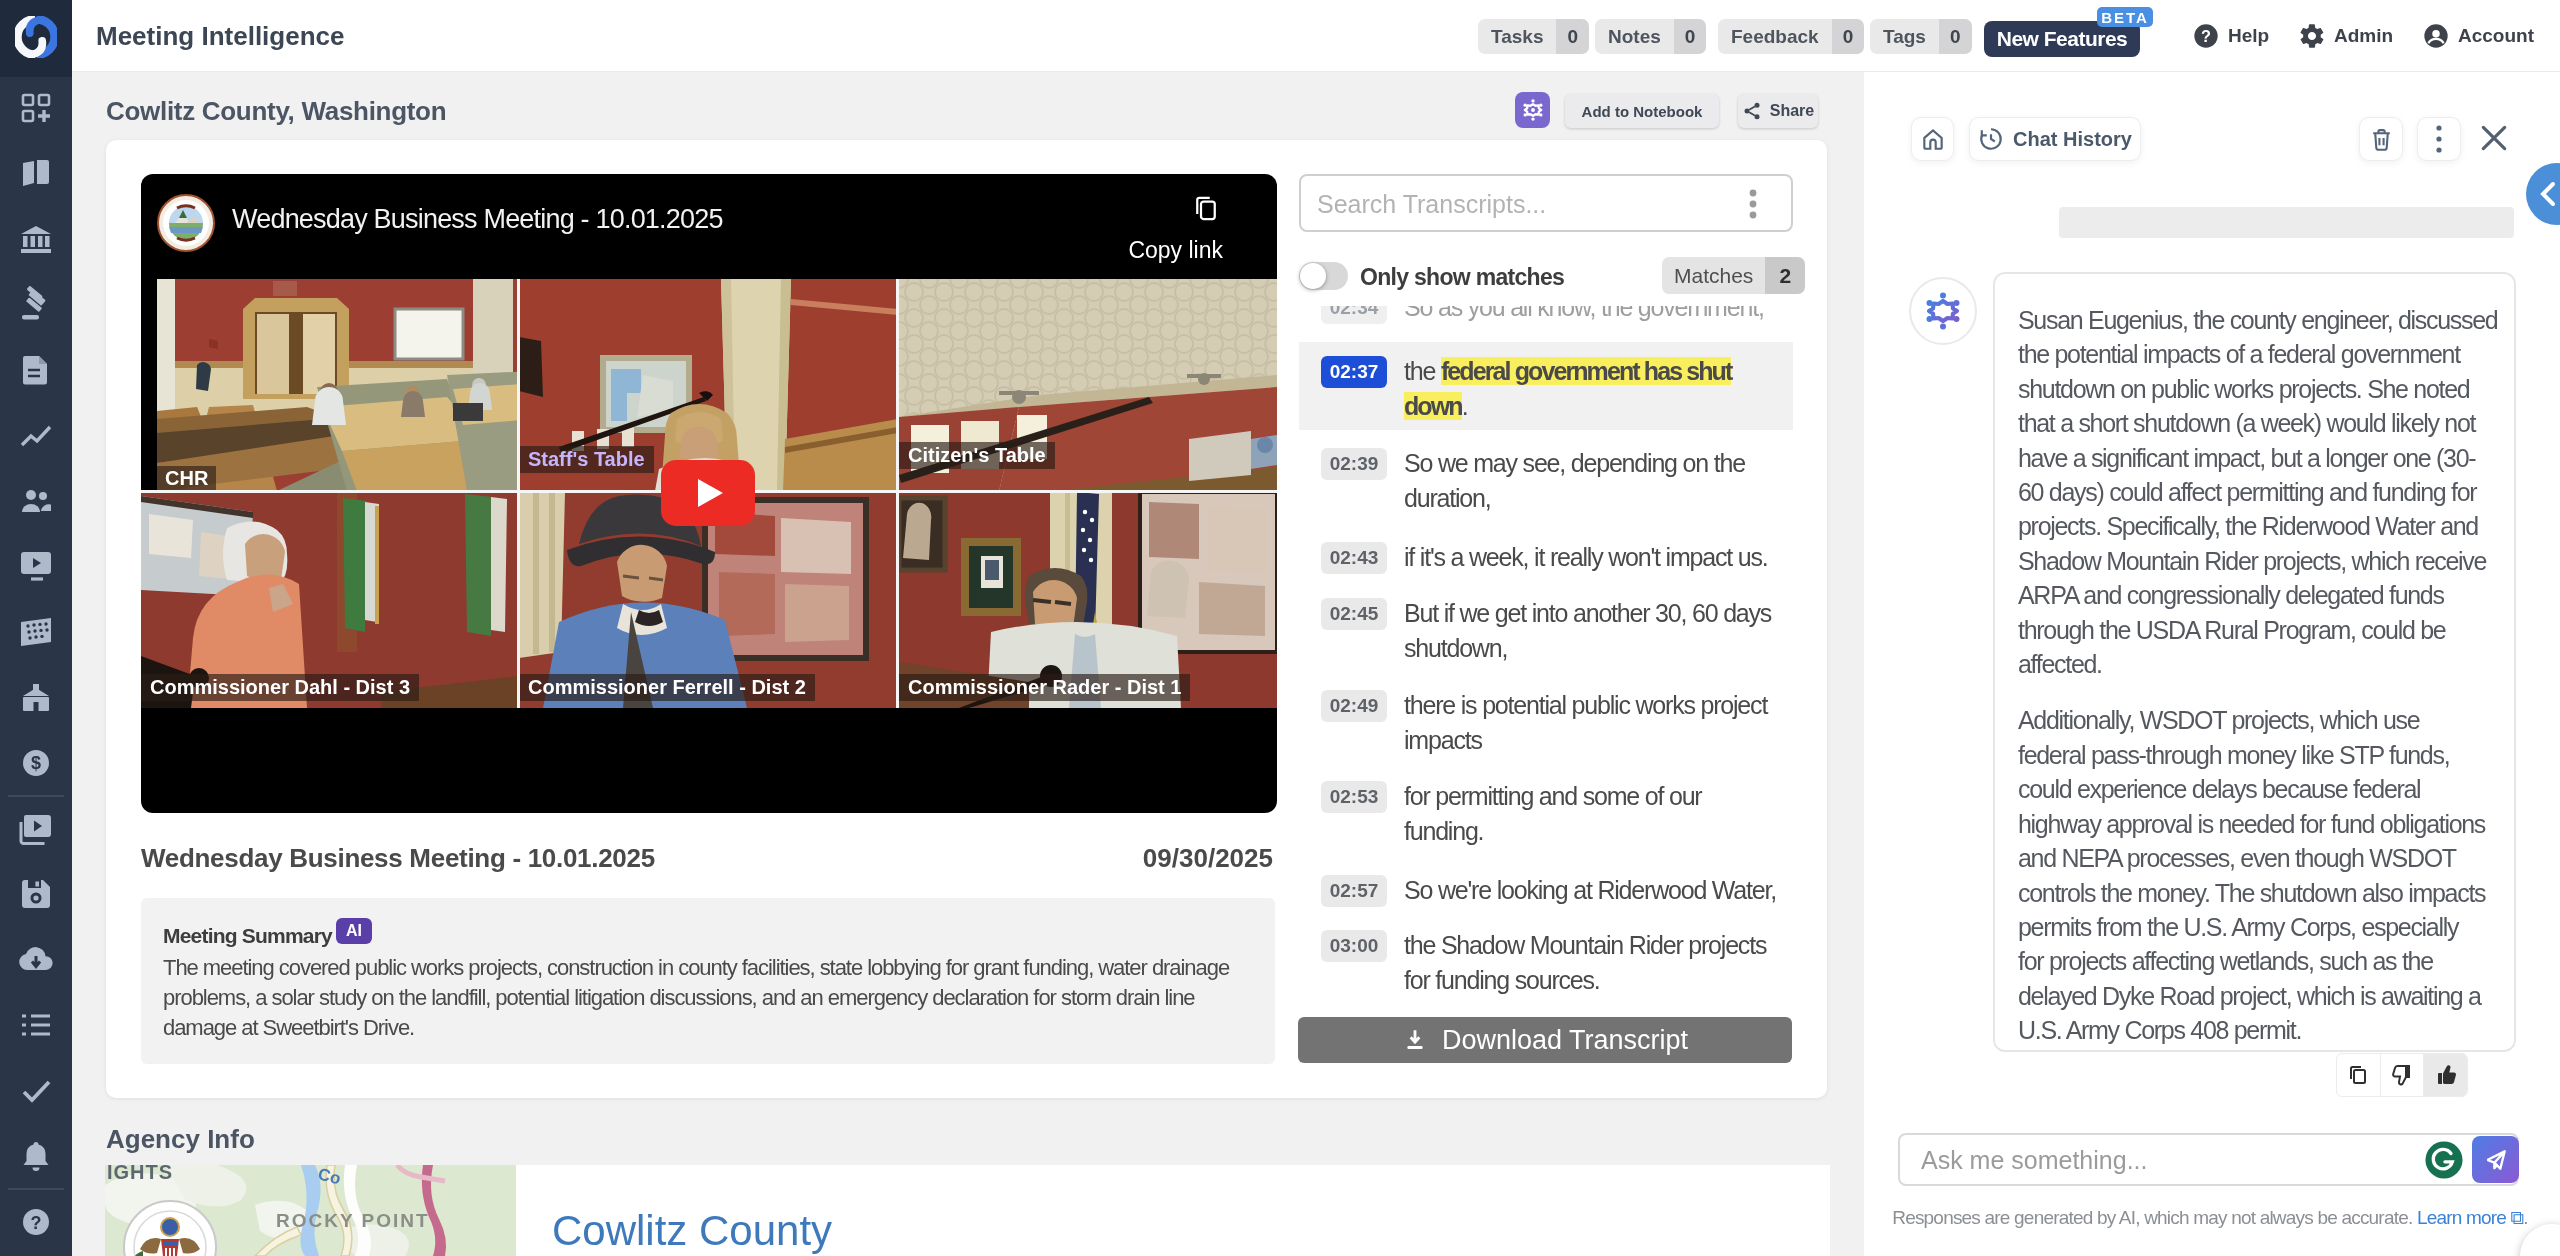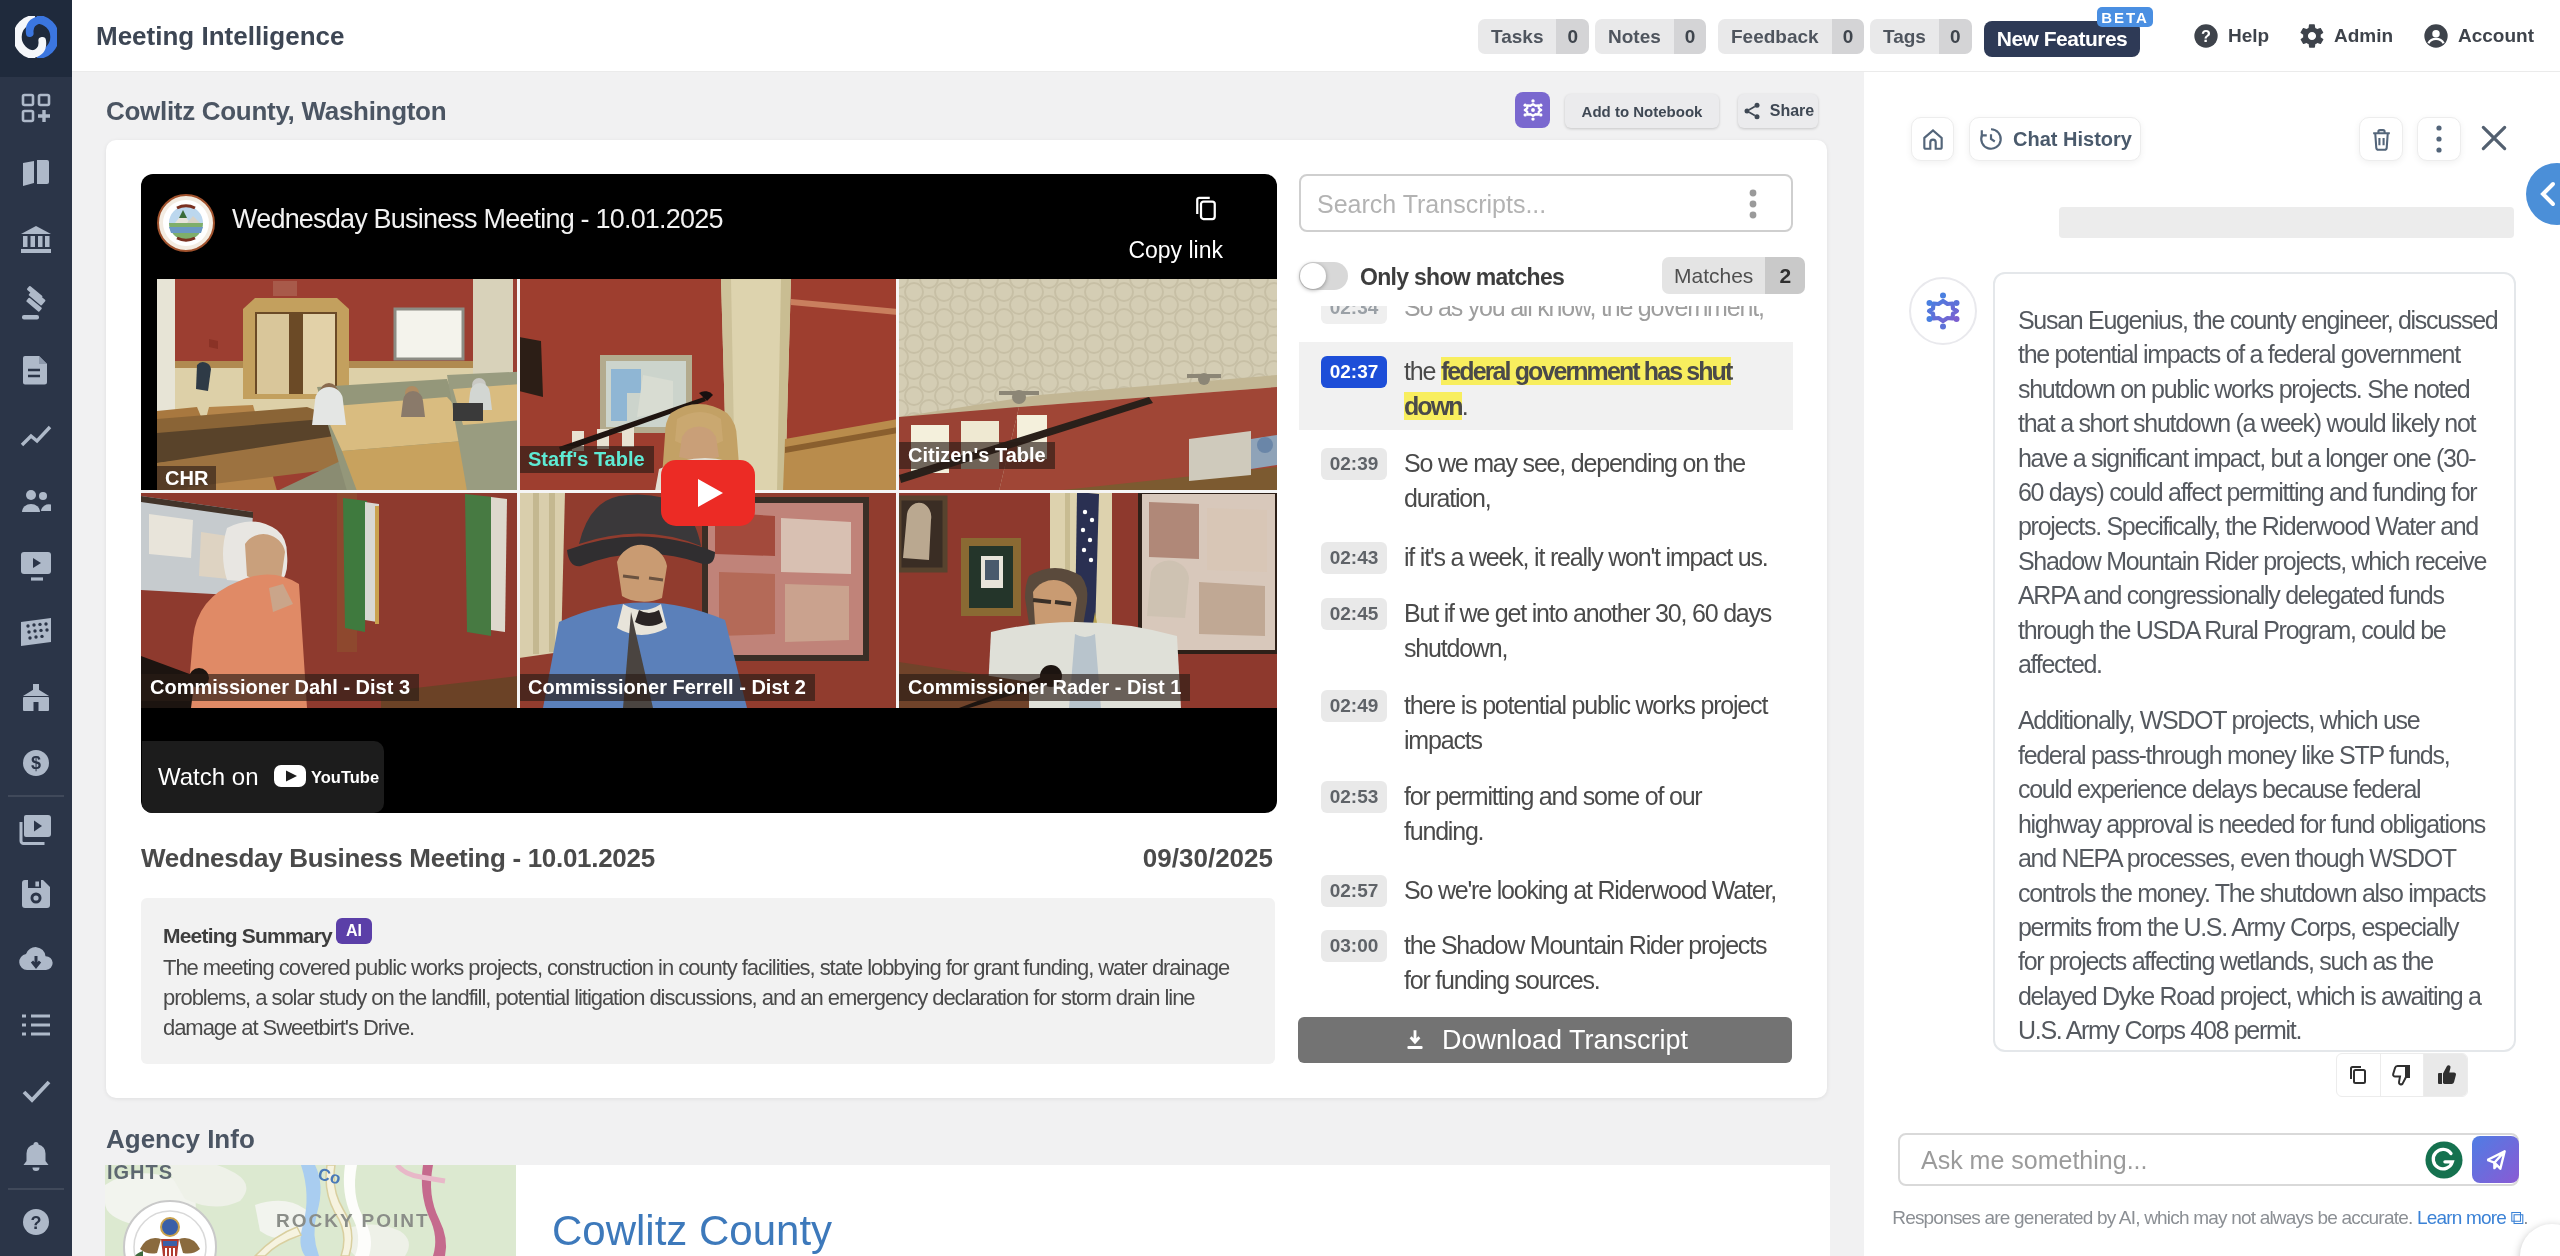--- a/index.html
+++ b/index.html
@@ -301,21 +301,21 @@
         <rect x="53" y="152" width="12" height="20" fill="#e8e2d2"></rect>
         <rect x="78" y="150" width="12" height="20" fill="#e8e2d2"></rect>
         <rect x="103" y="148" width="12" height="20" fill="#e8e2d2"></rect>
         <path d="M40 168 L185 118 L187 122 L42 174 Z" fill="#1f1410"></path>
         <path d="M180 114 a9 7 0 0 1 14 2 l-6 6 z" fill="#181010"></path>
         <path d="M152 134 q28 -18 56 0 q10 10 10 26 l4 52 h-80 l4 -56 q0 -14 6 -22 z" fill="#c3a165"></path>
         <path d="M158 140 q24 -14 44 0 l2 22 q-24 12 -48 0 z" fill="#caa870"></path>
         <path d="M163 158 a19 19 0 0 1 34 0 l3 20 a40 20 0 0 1 -40 0 z" fill="#c99f78"></path>
         <path d="M140 190 q48 -22 88 0 l4 22 h-96 z" fill="#e3ded2"></path>
       </svg>
-      <div class="abs" style="left:0; bottom:18px; background:rgba(42,28,22,0.65); color:#5eead4; font-size:20px; font-weight:bold; padding:2px 9px;">Staff's Table</div>
+      <div class="abs" style="left:0; bottom:18px; background:rgba(42,28,22,0.65); color:#c4b5fd; font-size:20px; font-weight:bold; padding:2px 9px;">Staff's Table</div>
     </div>
     <div id="cell3" class="abs" style="left:758px; top:105px; width:378px; height:212px; background:#cec7ae; overflow:hidden;">
       <svg width="378" height="212" viewBox="0 0 378 212">
         <defs>
           <pattern id="hex" width="30" height="26" patternUnits="userSpaceOnUse">
             <circle cx="15" cy="13" r="9" fill="none" stroke="#bcb499" stroke-width="2"></circle>
             <circle cx="0" cy="0" r="9" fill="none" stroke="#bcb499" stroke-width="2"></circle>
             <circle cx="30" cy="0" r="9" fill="none" stroke="#bcb499" stroke-width="2"></circle>
             <circle cx="0" cy="26" r="9" fill="none" stroke="#bcb499" stroke-width="2"></circle>
             <circle cx="30" cy="26" r="9" fill="none" stroke="#bcb499" stroke-width="2"></circle>
@@ -426,28 +426,20 @@
     </div>
     <div class="abs" style="left:0px; top:316px; width:1136px; height:3px; background:#f5f5f5;"></div>
     <div class="abs" style="left:376px; top:105px; width:3px; height:429px; background:#f5f5f5;"></div>
     <div class="abs" style="left:755px; top:105px; width:3px; height:429px; background:#f5f5f5;"></div>
 
     <svg class="abs" style="left:520px; top:286px;" width="94" height="66" viewBox="0 0 94 66">
         <rect x="0" y="0" width="94" height="66" rx="15" fill="#ec2b25"></rect>
         <path d="M37 19 L62 33 L37 47 Z" fill="#fff"></path>
       </svg>
 
-    <div class="abs" style="left:1px; top:567px; width:242px; height:72px; background:#1c1c1c; border-radius:0 10px 10px 0; display:flex; align-items:center; padding-left:16px; gap:15px;">
-      <span style="font-size:24px; white-space:nowrap; color:#fff;">Watch on</span>
-      <svg width="108" height="24" viewBox="0 0 108 24">
-          <rect x="0" y="0" width="32" height="22" rx="7" fill="#fff"></rect>
-          <path d="M12 5.5 L23 11 L12 16.5 Z" fill="#1c1c1c"></path>
-          <text x="37" y="17.5" font-size="16.5" font-weight="bold" fill="#fff" font-family="Liberation Sans">YouTube</text>
-        </svg>
-    </div>
   </div>
 
   <div class="abs" style="left:141px; top:843px; font-size:26px; font-weight:bold; letter-spacing:-0.3px; white-space:nowrap; color:#4a4a4a;">Wednesday Business Meeting - 10.01.2025</div>
   <div class="abs" style="left:1023px; top:843px; width:250px; text-align:right; font-size:26px; font-weight:bold; color:#4a4a4a;">09/30/2025</div>
   <div class="abs" style="left:141px; top:898px; width:1134px; height:166px; background:#f2f2f2; border-radius:6px;"></div>
   <div class="abs" style="left:163px; top:924px; font-size:21px; font-weight:bold; letter-spacing:-0.8px; color:#3d3d3d;">Meeting Summary</div>
   <div class="abs" style="left:336px; top:918px; width:36px; height:26px; background:#5b3fa8; border-radius:6px; color:#fff; font-size:16px; font-weight:bold; display:flex; align-items:center; justify-content:center;">AI</div>
   <div class="abs" style="left:163px; top:953px; width:1092px; font-size:22px; letter-spacing:-1.05px; color:#4a4a4a; line-height:30px;">The meeting covered public works projects, construction in county facilities, state lobbying for grant funding, water drainage problems, a solar study on the landfill, potential litigation discussions, and an emergency declaration for storm drain line damage at Sweetbirt's Drive.</div>
 
   <div class="abs" style="left:1299px; top:174px; width:494px; height:58px; background:#fff; border:2px solid #cfcfcf; border-radius:8px;"></div>

